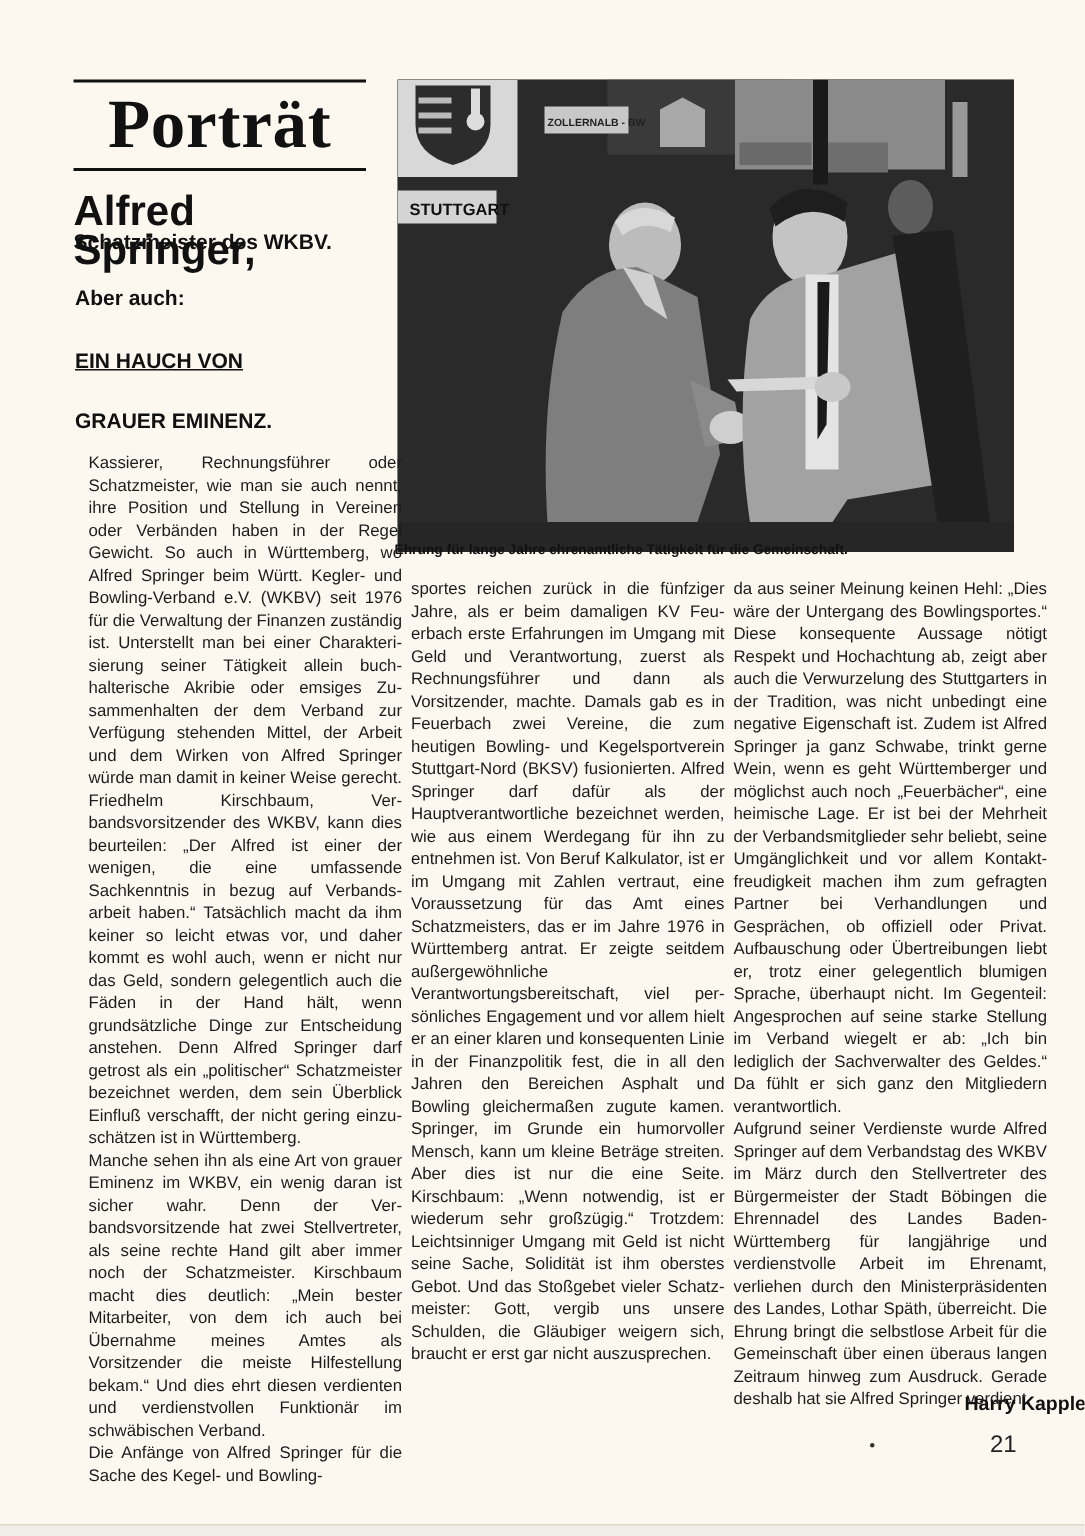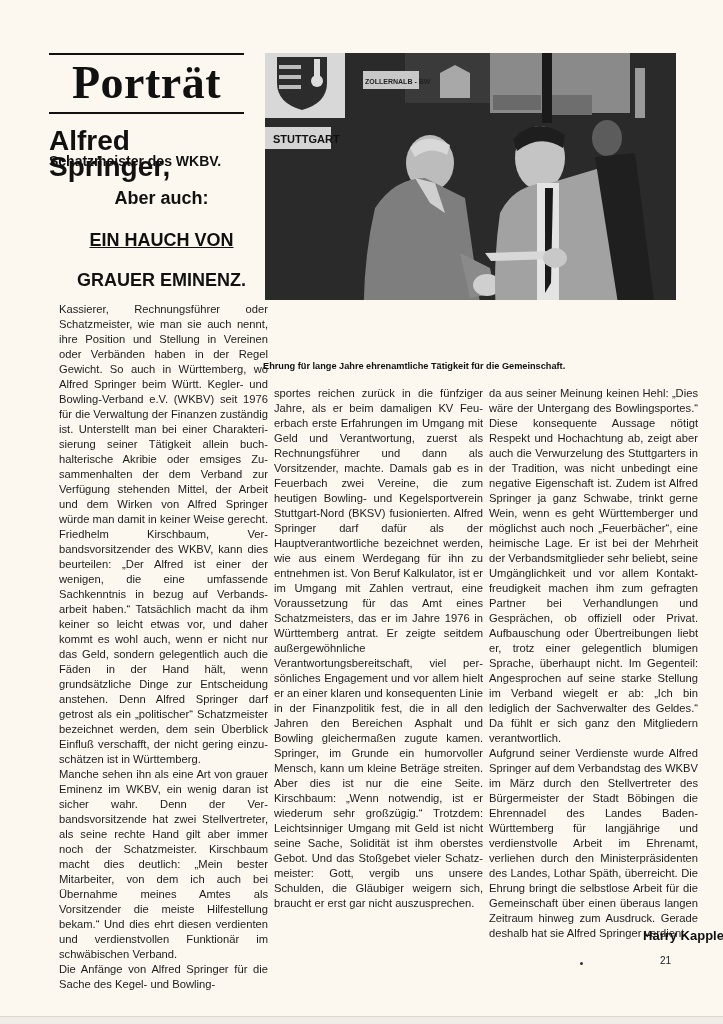--- a/index.html
+++ b/index.html
@@ -23,52 +23,52 @@
   }
   .name-title {
     position: absolute; left: 49px; top: 128px; width: 205px;
     font-weight: bold; font-size: 28px; line-height: 26px; color: #111;
   }
   .subtitle {
     position: absolute; left: 49px; top: 152px; width: 205px;
     font-weight: bold; font-size: 14px; line-height: 18px; color: #111;
   }
   .centered-head {
-    position: absolute; left: 64px; width: 195px; text-align: center;
-    font-weight: bold; font-size: 18px; line-height: 18px; color: #111;
+    position: absolute; left: 50px; width: 195px; 
+    font-weight: bold; font-size: 14px; line-height: 18px; color: #111;
   }
   #aber { top: 189px; }
   #hauch { top: 231px; text-decoration: underline; }
   #eminenz { top: 271px; }
 
   .col {
     position: absolute; width: 209px;
     font-size: 11.2px; line-height: 15px; text-align: justify;
     color: #1c1c1c; hyphens: manual; margin-left: 12px;
   }
   .col p { margin: 0; }
   #col1 { left: 47px; top: 302px; }
   #col2 { left: 262px; top: 386px; }
   #col3 { left: 477px; top: 386px; }
   .bold { font-weight: normal; }
 
   .photo {
-    position: absolute; left: 265px; top: 53px; width: 411px; height: 247px;
+    position: absolute; left: 265px; top: 53px; width: 411px; height: 315px;
     background: #262626; overflow: hidden;
   }
   .caption {
     position: absolute; left: 263px; top: 360px; width: 420px;
     font-weight: bold; font-size: 9.2px; line-height: 12px; color: #111;
   }
   .author {
     position: absolute; left: 560px; top: 928px; width: 141px; text-align: right;
     font-weight: bold; font-size: 13px; color: #111; padding-left: 28px;
   }
   .page-number {
-    position: absolute; left: 660px; top: 955px; font-size: 10px; color: #222;
+    position: absolute; left: 660px; top: 955px; font-size: 16px; color: #222;
   }
   .dot { position: absolute; left: 580px; top: 962px; width: 3px; height: 3px; border-radius: 50%; background: #333; }
 </style>
 </head>
 <body>
 
 <div class="rule" id="rule-top"></div>
 <div class="portrait-title">Porträt</div>
 <div class="rule" id="rule-bottom"></div>
 

